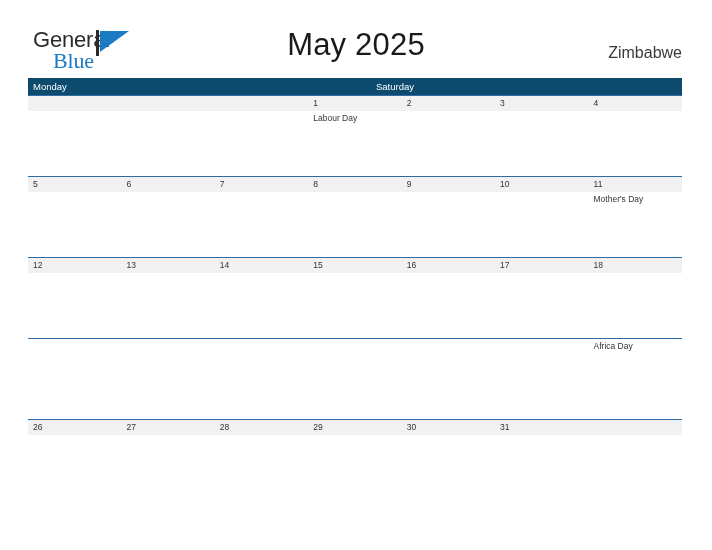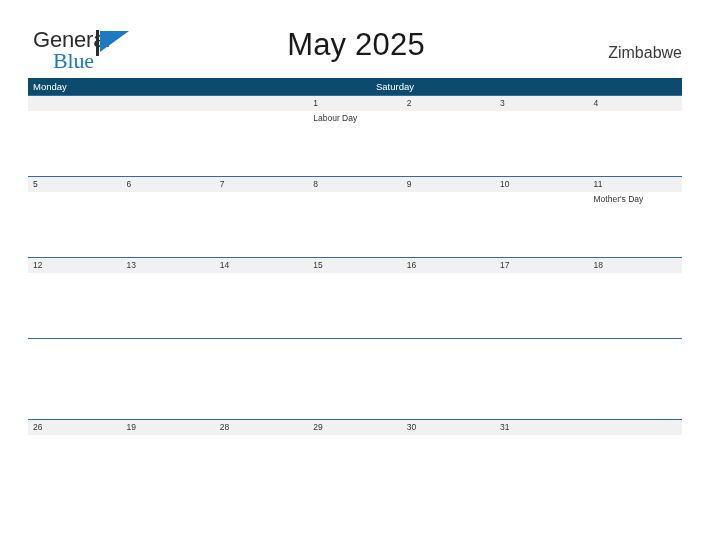--- a/index.html
+++ b/index.html
@@ -255,27 +255,28 @@
     </div>
 
     <div class="week-row">
       <div class="event-band">
         <div class="event-cell"></div>
         <div class="event-cell"></div>
         <div class="event-cell"></div>
         <div class="event-cell"></div>
         <div class="event-cell"></div>
         <div class="event-cell"></div>
+        <div class="event-cell">Africa Day</div>
       </div>
     </div>
 
     <div class="week-row last">
       <div class="date-band">
         <div class="date-cell">26</div>
-        <div class="date-cell">19</div>
+        <div class="date-cell">27</div>
         <div class="date-cell">28</div>
         <div class="date-cell">29</div>
         <div class="date-cell">30</div>
         <div class="date-cell">31</div>
         <div class="date-cell"></div>
       </div>
     </div>
 
   </div>
 

